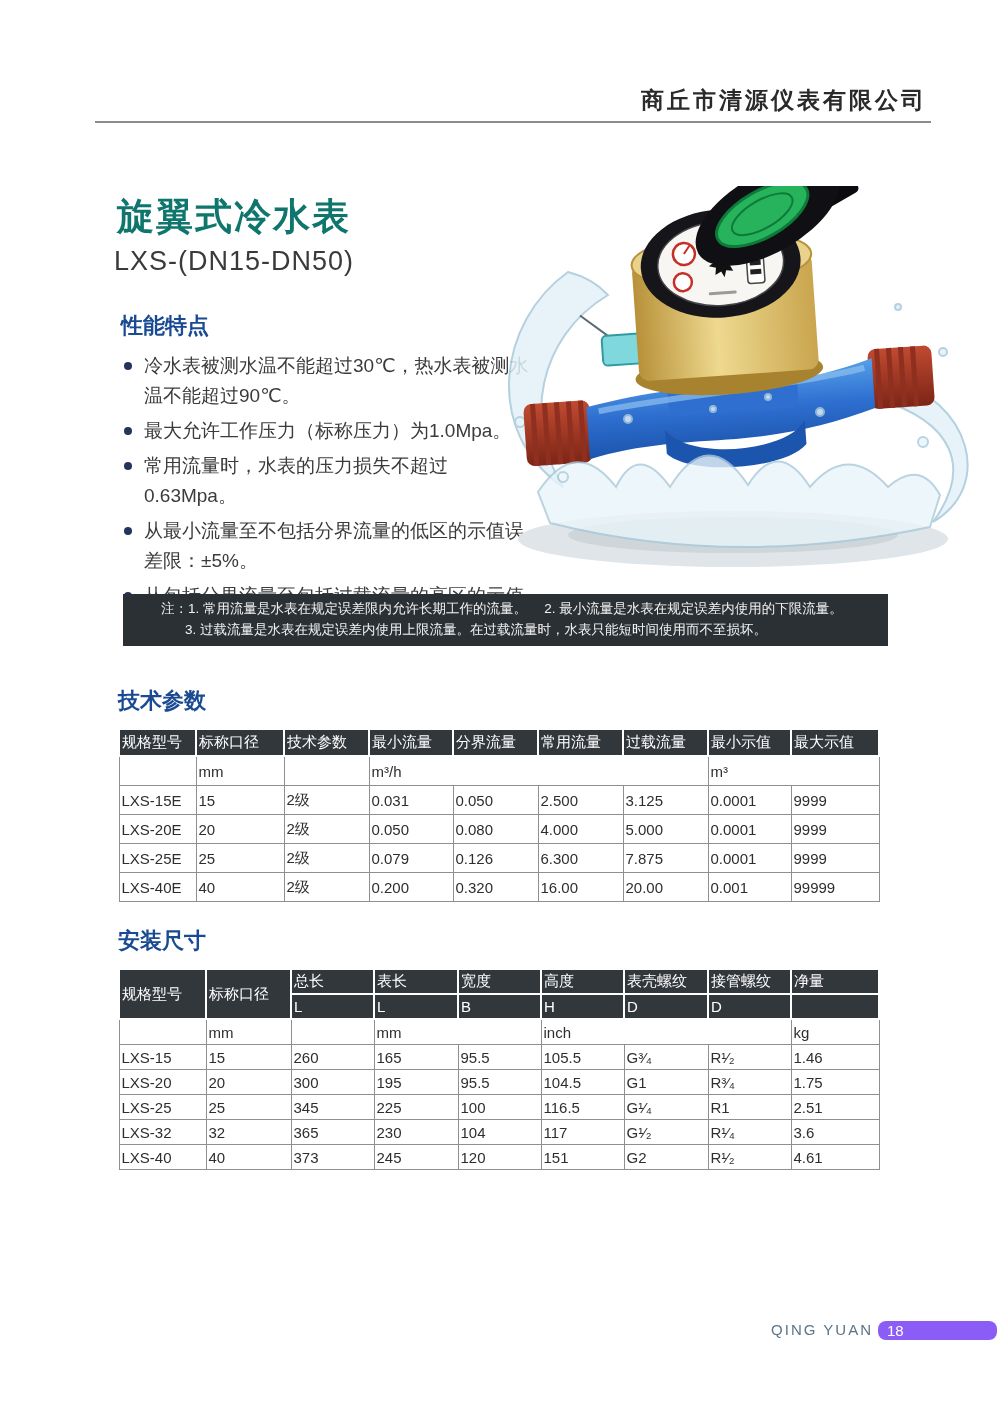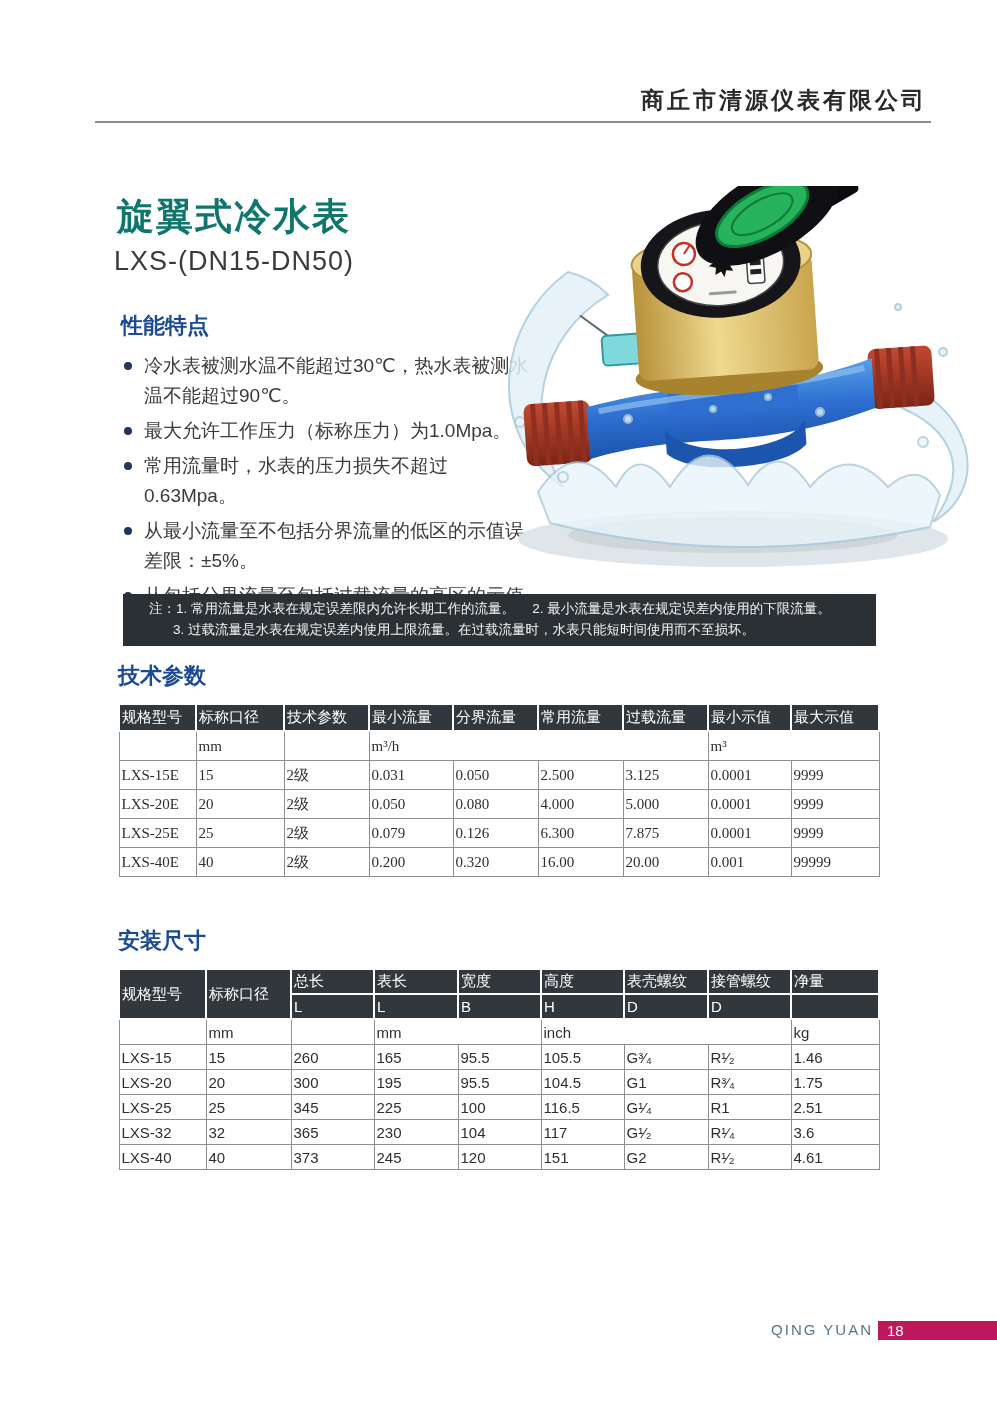--- a/index.html
+++ b/index.html
@@ -17,40 +17,40 @@
   .features{position:absolute;left:121px;top:311px;width:408px;}
   .sec-head{font-size:22px;font-weight:700;color:#1a4a92;margin:0 0 10px 0;}
   .feat{position:relative;padding-left:23px;font-size:19px;line-height:30px;
         color:#3b3b3b;margin-bottom:5px;}
   .feat::before{content:"";position:absolute;left:3px;top:11px;width:8px;height:8px;
         border-radius:50%;background:#23355c;}
 
   .prod{position:absolute;left:468px;top:186px;width:529px;height:402px;}
 
   .note{position:absolute;left:123px;top:594px;width:753px;background:#2b3035;
-        color:#f2f2f2;font-size:13.5px;line-height:21px;padding:4px 0 6px 0;}
+        color:#f2f2f2;font-size:13.5px;line-height:21px;padding:4px 0 6px 12px;}
   .note .l1{padding-left:26px;}
   .note .l2{padding-left:50px;}
 
-  .section-tech{position:absolute;left:118px;top:661px;width:760px;font-family:Liberation Serif, serif;}
+  .section-tech{position:absolute;left:118px;top:686px;width:760px;}
   .section-install{position:absolute;left:118px;top:926px;width:760px;}
 
   table{border-collapse:collapse;width:760px;table-layout:fixed;font-size:15px;
         color:#2e2e2e;text-align:left;margin-top:12px;}
   th{background:#32373c;color:#fff;font-weight:400;border:2px solid #fff;
      height:23px;padding:1px 2px;font-size:15px;}
   td{border:1px solid #8f8f8f;height:28px;padding:0 2px;background:#fff;}
   .t2 td{height:24px;}
   .t2 th{height:21px;}
 
   .footer-brand{position:absolute;top:1321px;right:124px;font-size:15px;
         color:#5c7488;letter-spacing:2px;}
-  .pagebar{position:absolute;top:1321px;left:878px;right:0;height:19px;background:#be185d;
+  .pagebar{position:absolute;top:1321px;left:878px;right:0;height:19px;background:#8b5cf6;
         color:#fff;font-size:15px;display:flex;align-items:center;padding-left:9px;
-        box-sizing:border-box;}
+        box-sizing:border-box;border-radius:8px;}
 </style>
 </head>
 <body>
 
 <div class="page">
 
   <div class="company">商丘市清源仪表有限公司</div>
   <div class="hrule"></div>
 
   <div class="title">旋翼式冷水表</div>

